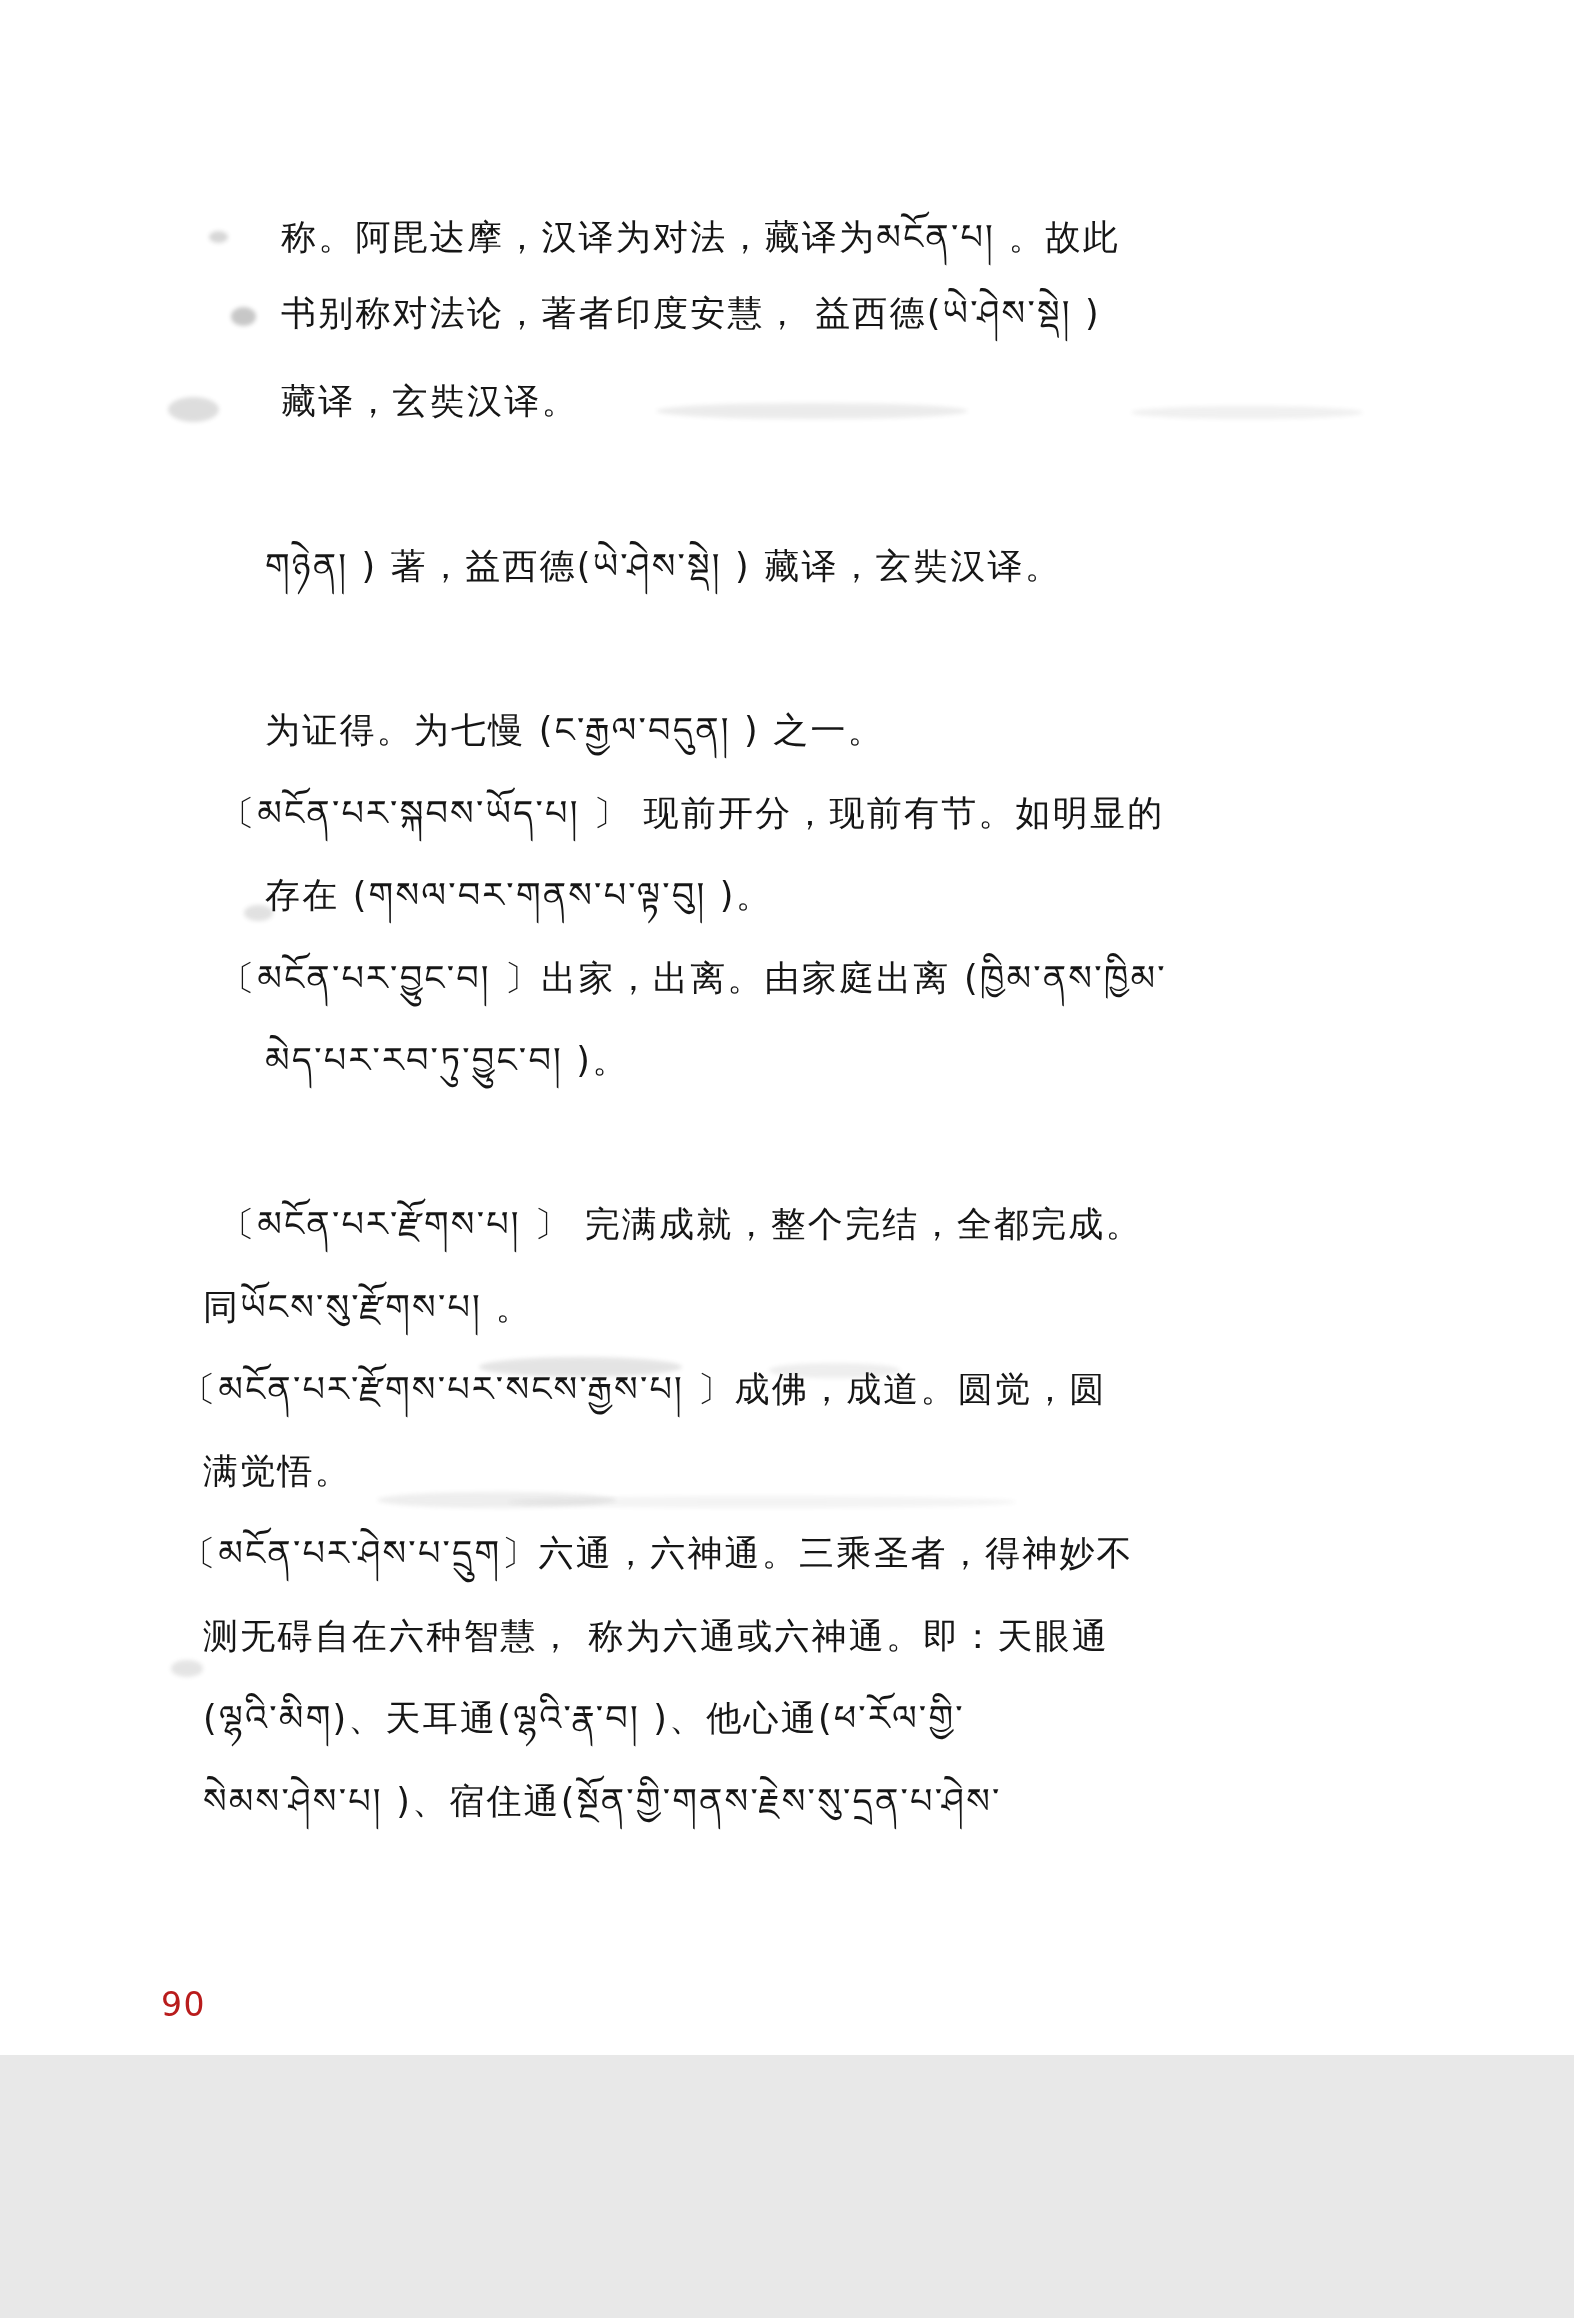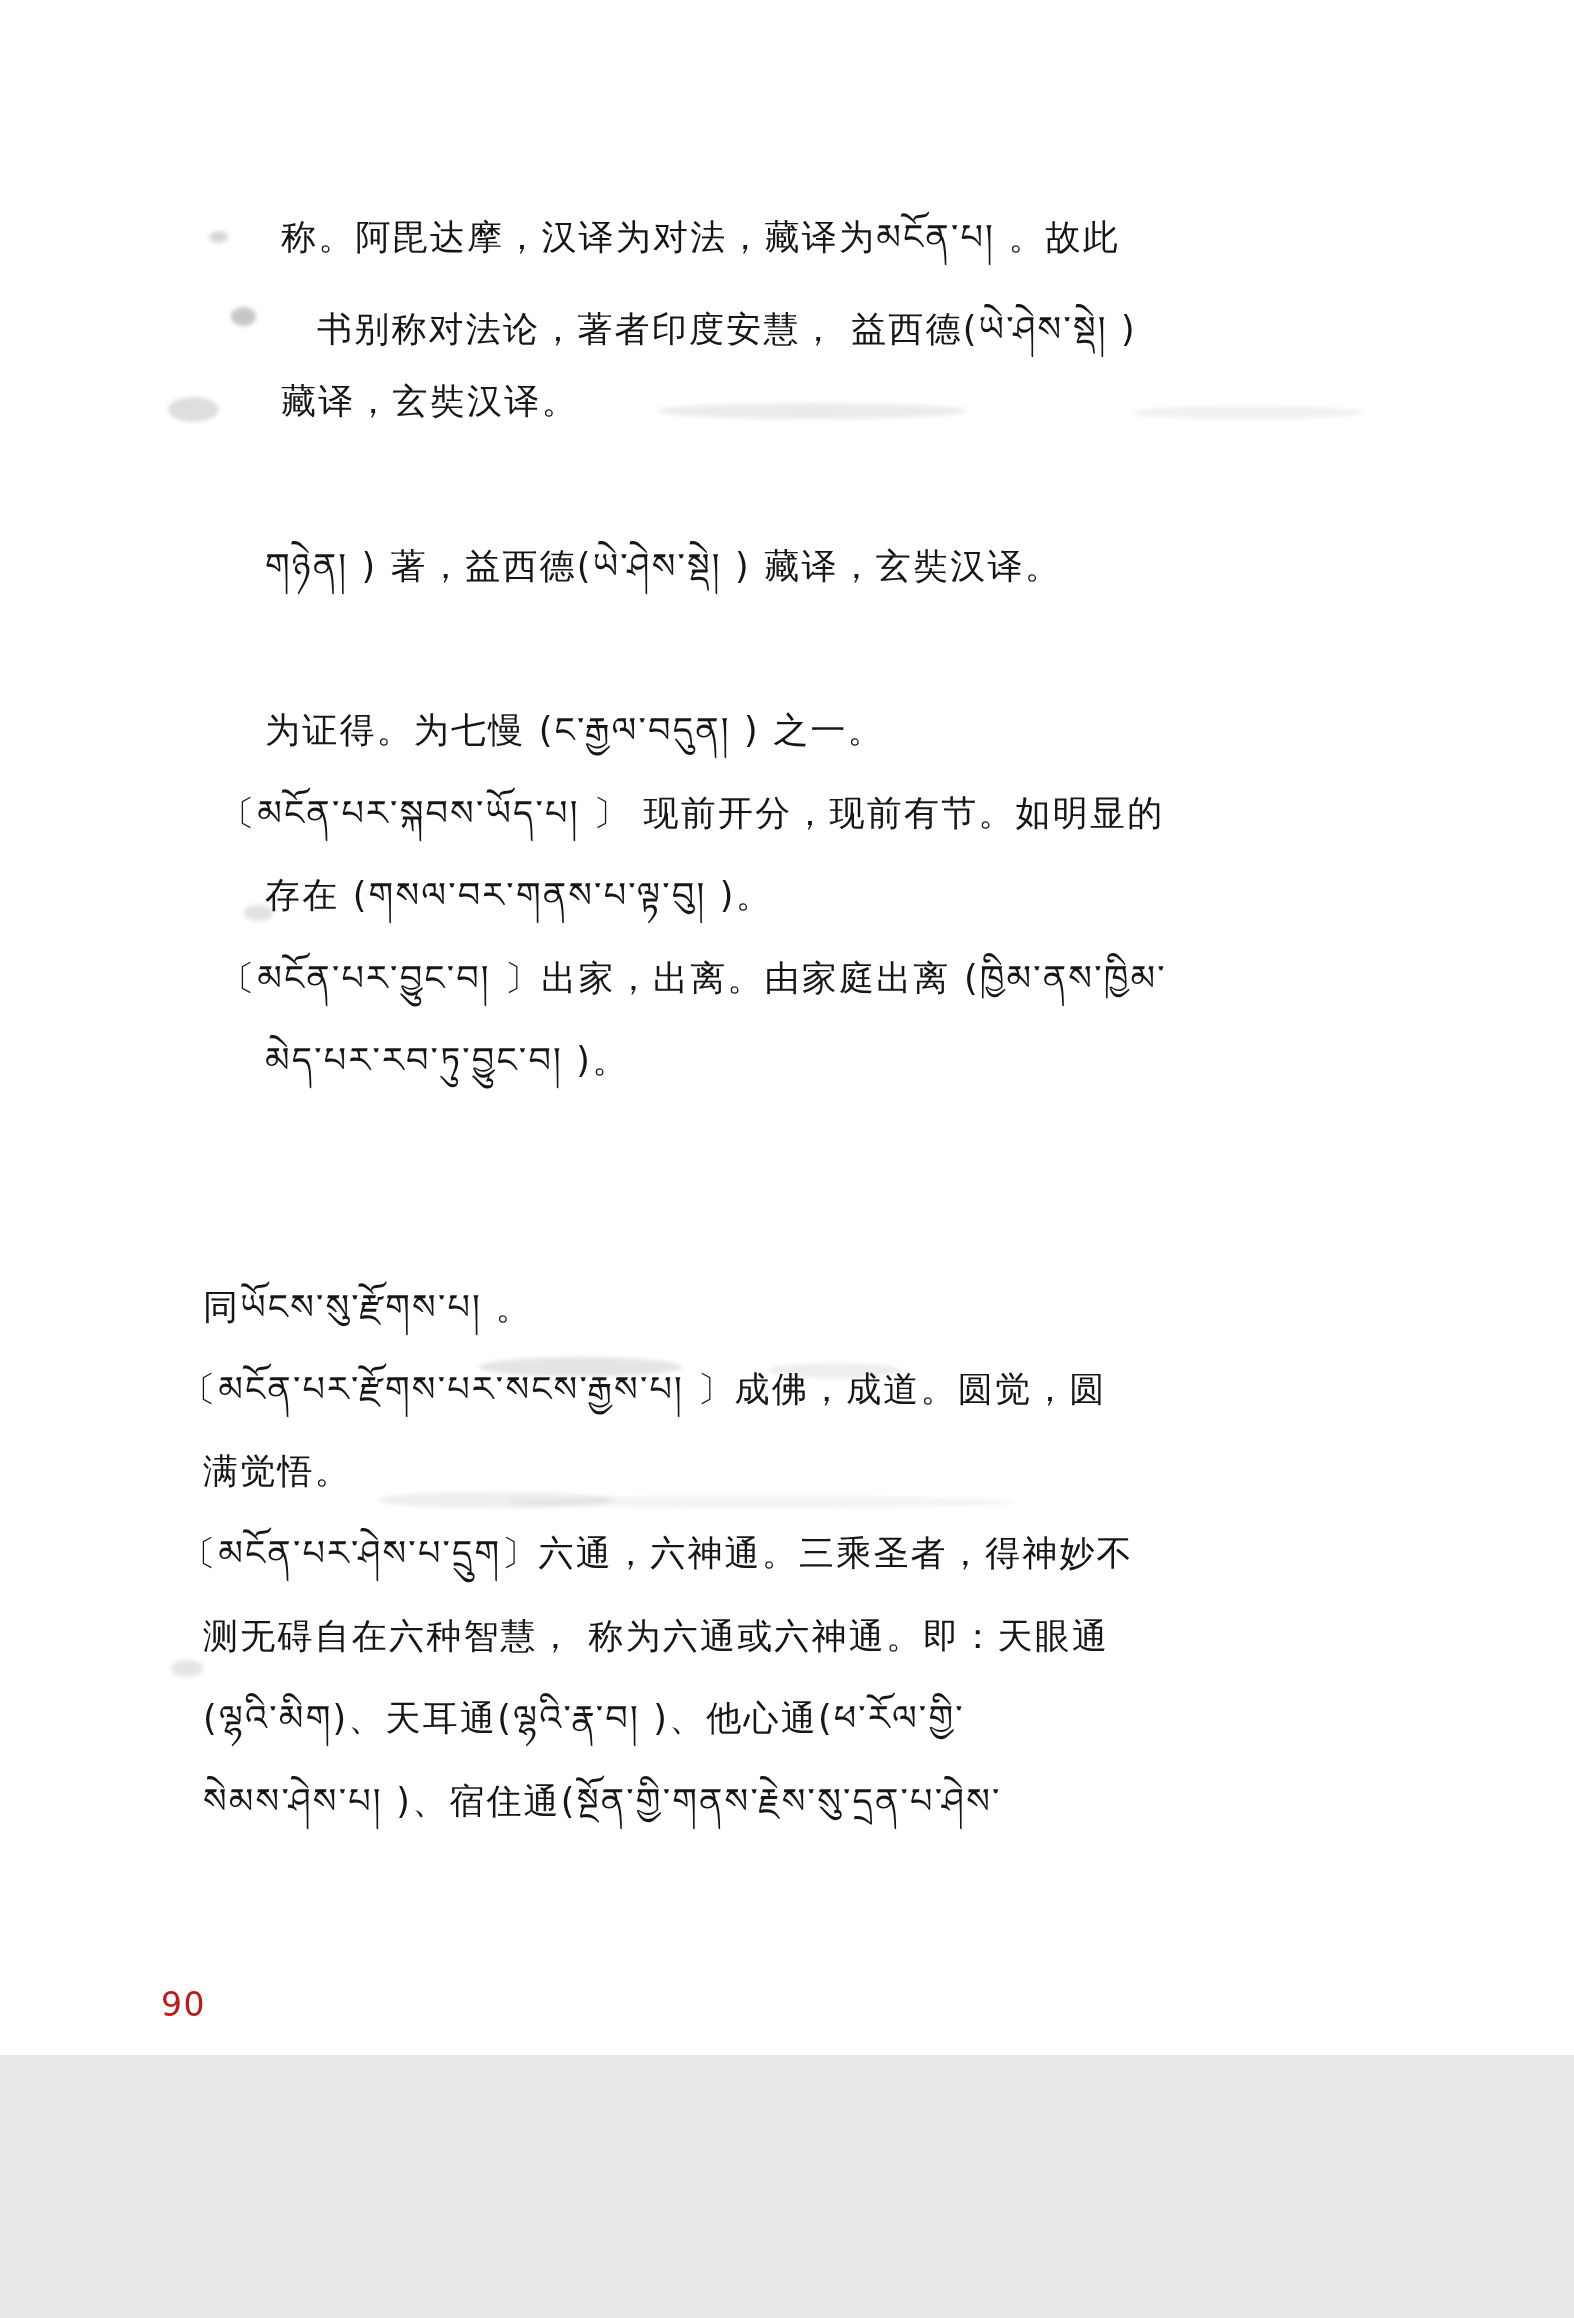--- a/index.html
+++ b/index.html
@@ -64,28 +64,29 @@
   .n9 { left: 377px;  top: 1492px; width: 239px; height: 16px; opacity: .09; }
   .n10{ left: 171px;  top: 1660px; width: 32px;  height: 17.4px; opacity: .14; }
   .n11{ left: 508px;  top: 1496px; width: 508px; height: 11.6px; opacity: .06; }
 </style>
 </head>
 <body>
 
 <div class="page">
   <div class="text-block" id="lines-container">
       <div class="line indent-deep" style="top: 212px;">称。阿毘达摩，汉译为对法，藏译为མངོན་པ། 。故此</div>
-      <div class="line indent-deep" style="top: 304px; margin-left: 36px;">书别称对法论，著者印度安慧， 益西德(ཡེ་ཤེས་སྡེ། )</div>
+      <div class="line indent-deep" style="top: 288px;">书别称对法论，著者印度安慧， 益西德(ཡེ་ཤེས་སྡེ། )</div>
       <div class="line indent-deep" style="top: 376px;">藏译，玄奘汉译。</div>
       <div class="line indent-cont" style="top: 541px;">གཉེན། ) 著，益西德(ཡེ་ཤེས་སྡེ། ) 藏译，玄奘汉译。</div>
       <div class="line indent-cont" style="top: 705px;">为证得。为七慢 (ང་རྒྱལ་བདུན། ) 之一。</div>
       <div class="line indent-entry" style="top: 788px;">〔མངོན་པར་སྐབས་ཡོད་པ། 〕 现前开分，现前有节。如明显的</div>
       <div class="line indent-cont" style="top: 870px;">存在 (གསལ་བར་གནས་པ་ལྟ་བུ། )。</div>
       <div class="line indent-entry" style="top: 953px;">〔མངོན་པར་བྱུང་བ། 〕出家，出离。由家庭出离 (ཁྱིམ་ནས་ཁྱིམ་</div>
       <div class="line indent-cont" style="top: 1035px;">མེད་པར་རབ་ཏུ་བྱུང་བ། )。</div>
+      <div class="line indent-entry" style="top: 1199px;">〔མངོན་པར་རྫོགས་པ། 〕 完满成就，整个完结，全都完成。</div>
       <div class="line indent-mid" style="top: 1282px;">同ཡོངས་སུ་རྫོགས་པ། 。</div>
       <div class="line indent-wide" style="top: 1364px;">〔མངོན་པར་རྫོགས་པར་སངས་རྒྱས་པ། 〕成佛，成道。圆觉，圆</div>
       <div class="line indent-mid" style="top: 1446px;">满觉悟。</div>
       <div class="line indent-wide" style="top: 1528px;">〔མངོན་པར་ཤེས་པ་དྲུག〕六通，六神通。三乘圣者，得神妙不</div>
       <div class="line indent-mid" style="top: 1611px;">测无碍自在六种智慧， 称为六通或六神通。即：天眼通</div>
       <div class="line indent-mid" style="top: 1693px;">(ལྷའི་མིག)、天耳通(ལྷའི་རྣ་བ། )、他心通(ཕ་རོལ་གྱི་</div>
       <div class="line indent-mid" style="top: 1776px;">སེམས་ཤེས་པ། )、宿住通(སྔོན་གྱི་གནས་རྗེས་སུ་དྲན་པ་ཤེས་</div>
     </div>
 
   <div class="pagenum">90</div>

